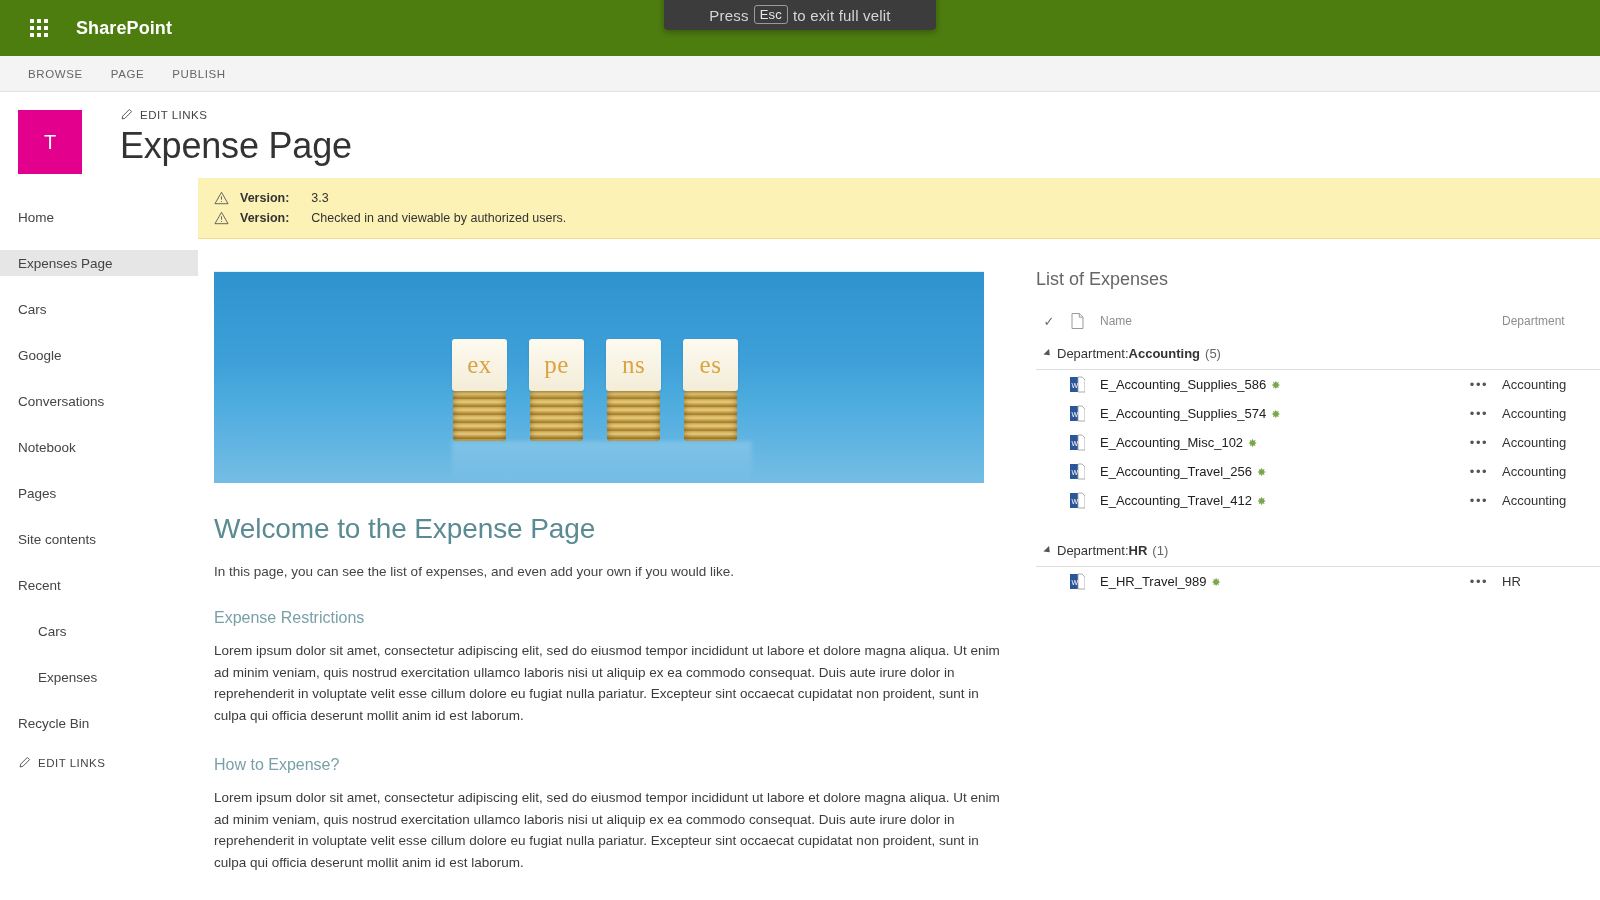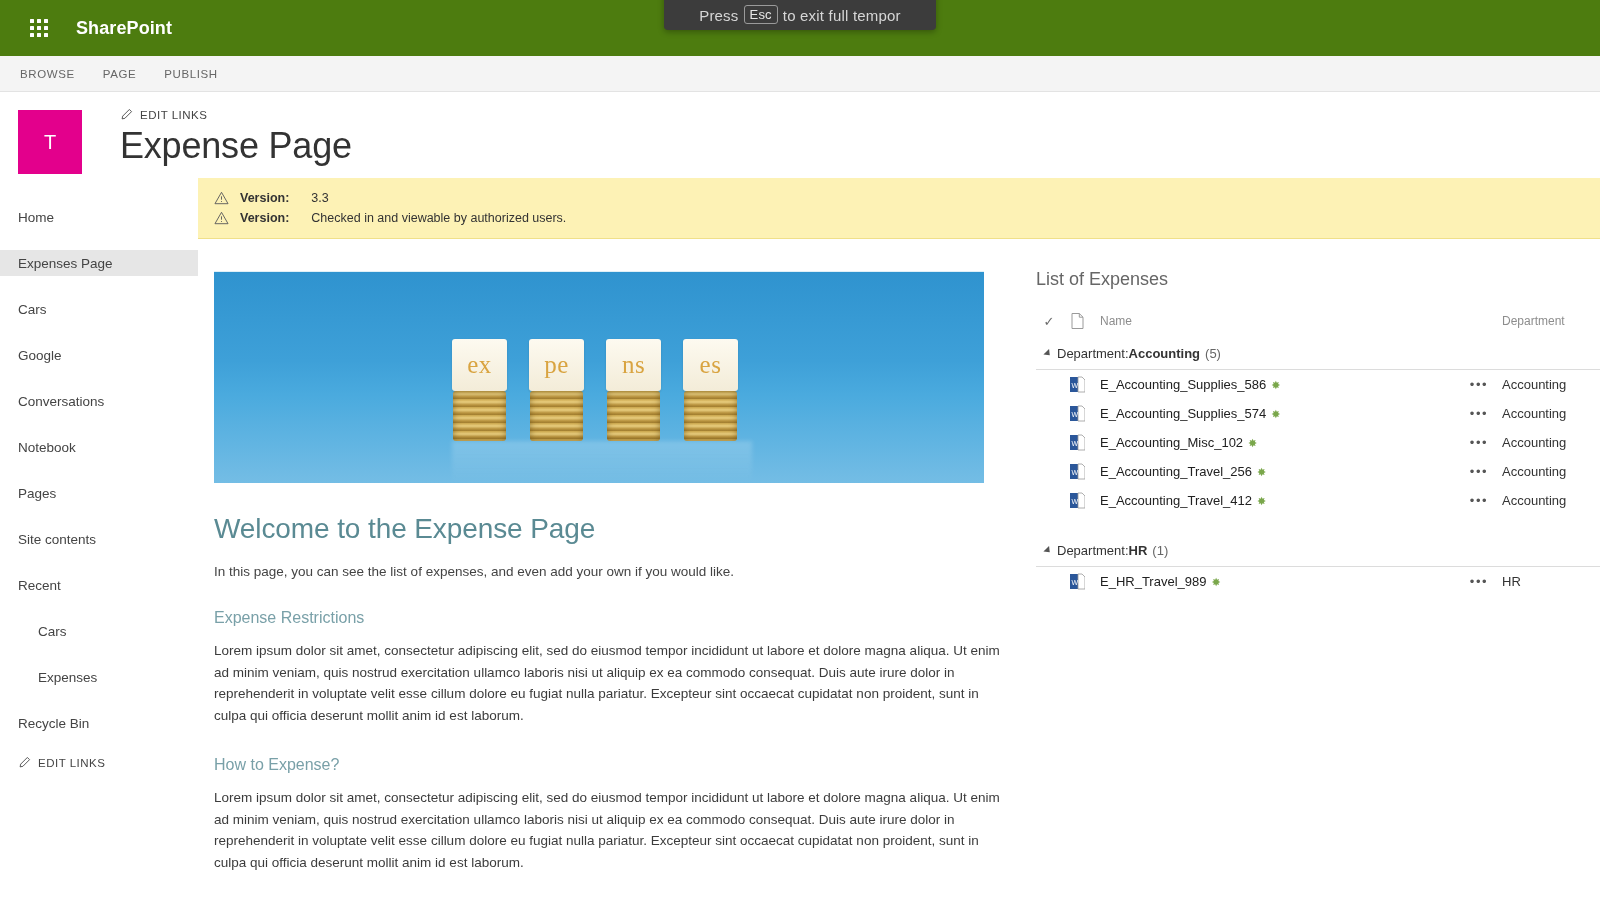--- a/index.html
+++ b/index.html
@@ -46,21 +46,21 @@
   }
   #waffle .grid i{ background:#fff; width:4px; height:4px; display:block; border-radius:.5px;}
   #suite-title{
     font-size:18px; font-weight:bold; margin-left:16px; letter-spacing:.1px;
     cursor:pointer;
   }
 
   
   #ribbon{
     height:36px; background:#f4f4f4; border-bottom:1px solid #e3e3e3;
-    display:flex; align-items:center; padding-left:20px; gap:28px;
+    display:flex; align-items:center; padding-left:28px; gap:28px;
     font-size:11.5px; color:#666; letter-spacing:.6px;
   }
   #ribbon .rtab{ cursor:pointer; }
 
   
   #title-area{
     display:flex; align-items:flex-start; padding:18px 0 0 18px;
     height:86px;
   }
   #site-logo{
@@ -192,21 +192,21 @@
   .lv-row .c-name{ color:#212121; }
   .new-star{ color:#7aa74b; font-size:11px; margin-left:5px; }
   .ell{ color:#555; letter-spacing:1.6px; font-size:13px; cursor:pointer; }
 </style>
 </head>
 <body>
 
 <div id="fullscreen-toast">
   <span>Press</span>
   <span class="esc">Esc</span>
-  <span>to exit full tempor</span>
+  <span>to exit full velit</span>
 </div>
 
 <div id="suite-bar">
   <div id="waffle">
     <span class="grid">
         <i></i>
         <i></i>
         <i></i>
         <i></i>
         <i></i>

